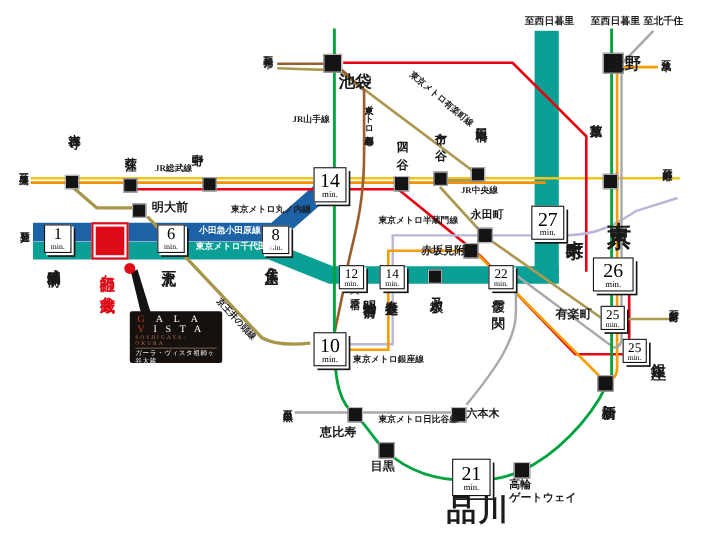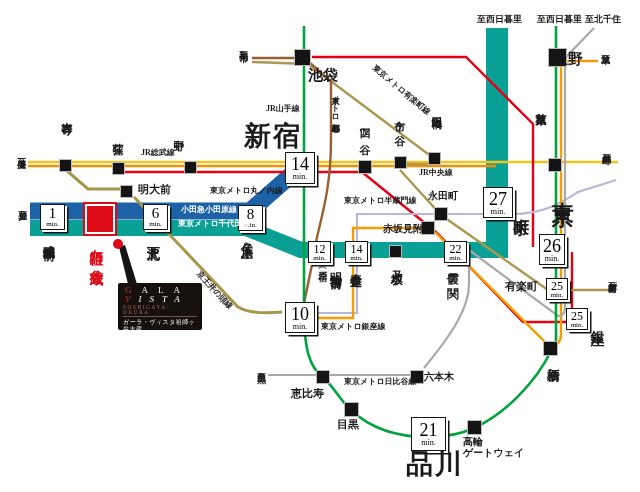--- a/index.html
+++ b/index.html
@@ -25,21 +25,21 @@
   .tb-m .n{font-size:15px;} .tb-m .u{font-size:7px;}
   .tb-s .n{font-size:12px;} .tb-s .u{font-size:7px;}
   .psq{position:absolute;left:83px;top:202px;width:34px;height:34px;border:2px solid #dd0a18;
        background:#fff;padding:2px;box-sizing:border-box;z-index:6;}
   .psq .in{width:100%;height:100%;background:#dd0a18;}
   .logo{position:absolute;left:118px;top:283px;width:84px;height:47px;background:#17110e;
         border-radius:2px;z-index:9;padding:3px 5px;box-sizing:border-box;color:#fff;
         display:flex;flex-direction:column;justify-content:space-between;}
   .logo .en{font-size:9px;letter-spacing:10px;line-height:1;text-indent:2px;}
   .logo .en::first-letter{color:#c03a2b;}
-  .logo .en2{letter-spacing:8px;font-style:italic;}
+  .logo .en2{letter-spacing:8px;}
   .logo .sub{font-size:6px;letter-spacing:2px;line-height:1;color:#a96a55;transform:scale(.85);transform-origin:0 50%;}
   .logo .jp{font-size:6px;line-height:1.2;color:#fff;border-top:1px solid #6b5a4a;padding-top:2px;letter-spacing:.5px;}
 </style>
 </head>
 <body>
 
 <div id="map">
 
   <svg id="rails" width="640" height="492" viewBox="0 0 640 492">
 
@@ -117,21 +117,21 @@
       <span class="u">min.</span>
     </div>
   <div class="tb tb-s" style="left:444px;top:241px;width:23px;height:22px;">
     <span class="n">22</span>
       <span class="u">min.</span>
     </div>
   <div class="tb tb-l" style="left:483px;top:187px;width:30px;height:31px;">
     <span class="n">27</span>
       <span class="u">min.</span>
     </div>
-  <div class="tb tb-l" style="left:539px;top:234px;width:26px;height:31px;">
+  <div class="tb tb-l" style="left:539px;top:234px;width:37px;height:31px;">
     <span class="n">26</span>
       <span class="u">min.</span>
     </div>
   <div class="tb tb-s" style="left:546px;top:278px;width:22px;height:22px;">
     <span class="n">25</span>
       <span class="u">min.</span>
     </div>
   <div class="tb tb-s" style="left:566px;top:308px;width:22px;height:22px;">
     <span class="n">25</span>
       <span class="u">min.</span>
@@ -141,21 +141,20 @@
       <span class="u">min.</span>
     </div>
   <div class="tb tb-l" style="left:411px;top:417px;width:35px;height:34px;">
     <span class="n">21</span>
       <span class="u">min.</span>
     </div>
 
   <div class="lbl v s11" style="left:60px;top:113px;">吉祥寺</div>
   <div class="lbl v s11" style="left:111px;top:134px;">荻窪</div>
   <div class="lbl v s11" style="left:172px;top:131px;">中野</div>
-  <div class="lbl big" style="left:244px;top:122px;">新宿</div>
   <div class="lbl s15" style="left:308px;top:67px;">池袋</div>
   <div class="lbl s11" style="left:138px;top:184px;">明大前</div>
   <div class="lbl v s12" style="left:42px;top:235px;">成城学園前</div>
   <div class="lbl v s13" style="left:146px;top:236px;">下北沢</div>
   <div class="lbl v s12" style="left:240px;top:234px;">代々木上原</div>
   <div class="lbl v s11" style="left:358px;top:120px;">四ツ谷</div>
   <div class="lbl v s11" style="left:393px;top:112px;">市ケ谷</div>
   <div class="lbl v s11" style="left:430px;top:107px;">飯田橋</div>
   <div class="lbl s15" style="left:521px;top:51px;margin-left:32px;">上野</div>
   <div class="lbl v s11" style="left:534px;top:104px;">秋葉原</div>

